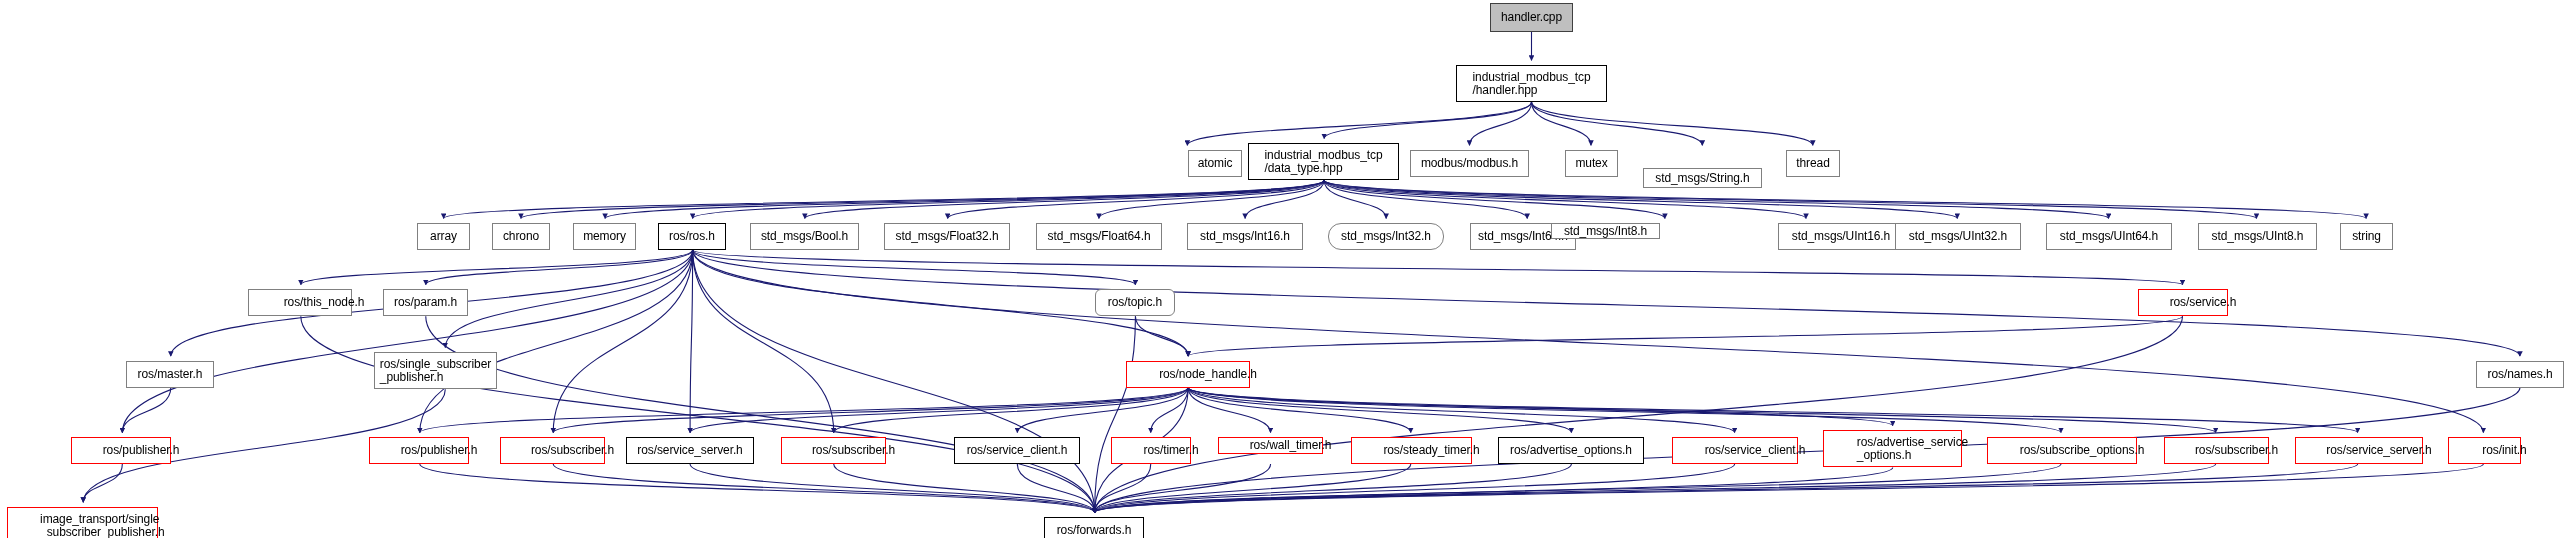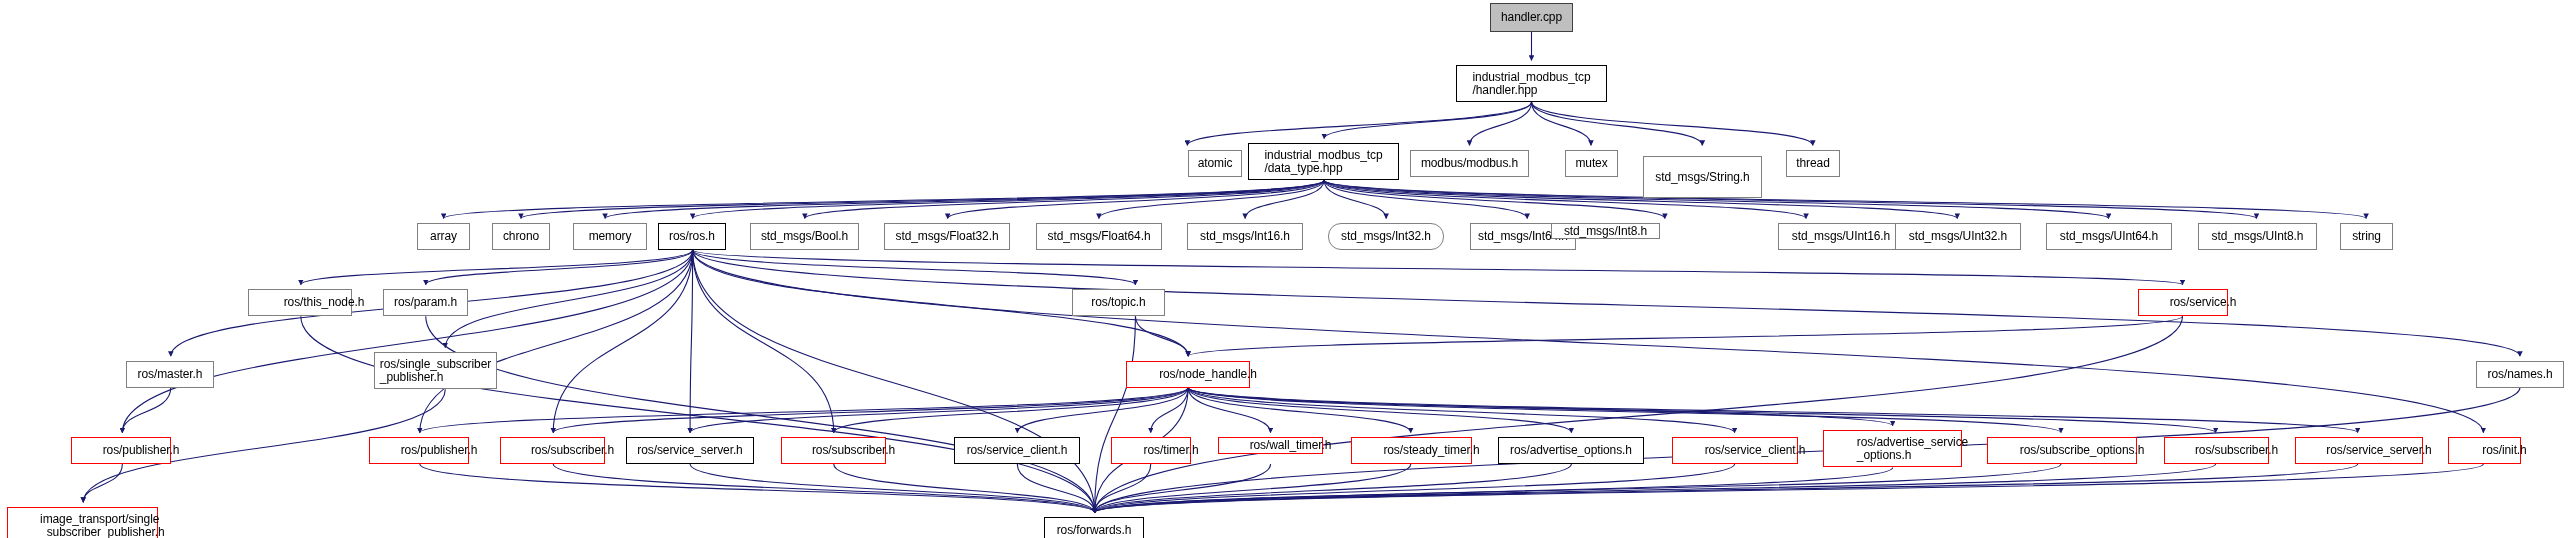--- a/index.html
+++ b/index.html
@@ -145,41 +145,41 @@
   </svg>
   <div id="node-layer">
       <div class="node root" style="left: 1490px; top: 2.6px; width: 83px; height: 29px;">handler.cpp</div>
       <div class="node black" style="left: 1456px; top: 65px; width: 151px; height: 37px;">industrial_modbus_tcp
 /handler.hpp</div>
       <div class="node" style="left: 1160px; top: 150px; width: 54px; height: 27px; margin-left: 28px;">atomic</div>
       <div class="node black" style="left: 1248px; top: 143px; width: 151px; height: 37px;">industrial_modbus_tcp
 /data_type.hpp</div>
       <div class="node" style="left: 1410px; top: 150px; width: 119px; height: 27px;">modbus/modbus.h</div>
       <div class="node" style="left: 1565px; top: 150px; width: 53px; height: 27px;">mutex</div>
-      <div class="node" style="left: 1643px; top: 156px; width: 119px; height: 42px;">std_msgs/String.h</div>
+      <div class="node" style="left: 1643px; top: 168px; width: 119px; height: 20px;">std_msgs/String.h</div>
       <div class="node" style="left: 1786px; top: 150px; width: 54px; height: 27px;">thread</div>
       <div class="node" style="left: 417px; top: 223px; width: 53px; height: 27px;">array</div>
       <div class="node" style="left: 492px; top: 223px; width: 58px; height: 27px;">chrono</div>
-      <div class="node" style="left: 573px; top: 223px; width: 74px; height: 27px;">memory</div>
+      <div class="node" style="left: 573px; top: 223px; width: 63px; height: 27px;">memory</div>
       <div class="node black" style="left: 658px; top: 223px; width: 68px; height: 27px;">ros/ros.h</div>
       <div class="node" style="left: 750px; top: 223px; width: 109px; height: 27px;">std_msgs/Bool.h</div>
       <div class="node" style="left: 884px; top: 223px; width: 126px; height: 27px;">std_msgs/Float32.h</div>
       <div class="node" style="left: 1036px; top: 223px; width: 126px; height: 27px;">std_msgs/Float64.h</div>
       <div class="node" style="left: 1187px; top: 223px; width: 116px; height: 27px;">std_msgs/Int16.h</div>
       <div class="node" style="left: 1328px; top: 223px; width: 116px; height: 27px; border-radius: 13px;">std_msgs/Int32.h</div>
       <div class="node" style="left: 1470px; top: 223px; width: 106px; height: 27px;">std_msgs/Int64.h</div>
       <div class="node" style="left: 1551px; top: 223px; width: 109px; height: 16px;">std_msgs/Int8.h</div>
       <div class="node" style="left: 1743px; top: 223px; width: 126px; height: 27px; margin-left: 35px;">std_msgs/UInt16.h</div>
       <div class="node" style="left: 1895px; top: 223px; width: 126px; height: 27px;">std_msgs/UInt32.h</div>
       <div class="node" style="left: 2046px; top: 223px; width: 126px; height: 27px;">std_msgs/UInt64.h</div>
       <div class="node" style="left: 2198px; top: 223px; width: 119px; height: 27px;">std_msgs/UInt8.h</div>
       <div class="node" style="left: 2340px; top: 223px; width: 53px; height: 27px;">string</div>
       <div class="node" style="left: 248px; top: 289px; width: 104px; height: 27px; padding-left: 48px;">ros/this_node.h</div>
       <div class="node" style="left: 383px; top: 289px; width: 85px; height: 27px;">ros/param.h</div>
-      <div class="node" style="left: 1072px; top: 289px; width: 93px; height: 27px;">ros/topic.h</div>
+      <div class="node" style="left: 1095px; top: 289px; width: 80px; height: 27px; border-radius: 6px;">ros/topic.h</div>
       <div class="node red" style="left: 2138px; top: 289px; width: 90px; height: 27px;">ros/service.h</div>
       <div class="node" style="left: 126px; top: 361px; width: 88px; height: 27px;">ros/master.h</div>
       <div class="node" style="left: 374px; top: 352px; width: 123px; height: 37px;">ros/single_subscriber
 _publisher.h</div>
       <div class="node red" style="left: 1126px; top: 361px; width: 124px; height: 27px;">ros/node_handle.h</div>
       <div class="node" style="left: 2476px; top: 361px; width: 88px; height: 27px;">ros/names.h</div>
       <div class="node red" style="left: 71px; top: 437px; width: 100px; height: 27px;">ros/publisher.h</div>
       <div class="node red" style="left: 369px; top: 437px; width: 100px; height: 27px;">ros/publisher.h</div>
       <div class="node red" style="left: 500px; top: 437px; width: 105px; height: 27px;">ros/subscriber.h</div>
       <div class="node black" style="left: 626px; top: 437px; width: 128px; height: 27px;">ros/service_server.h</div>

